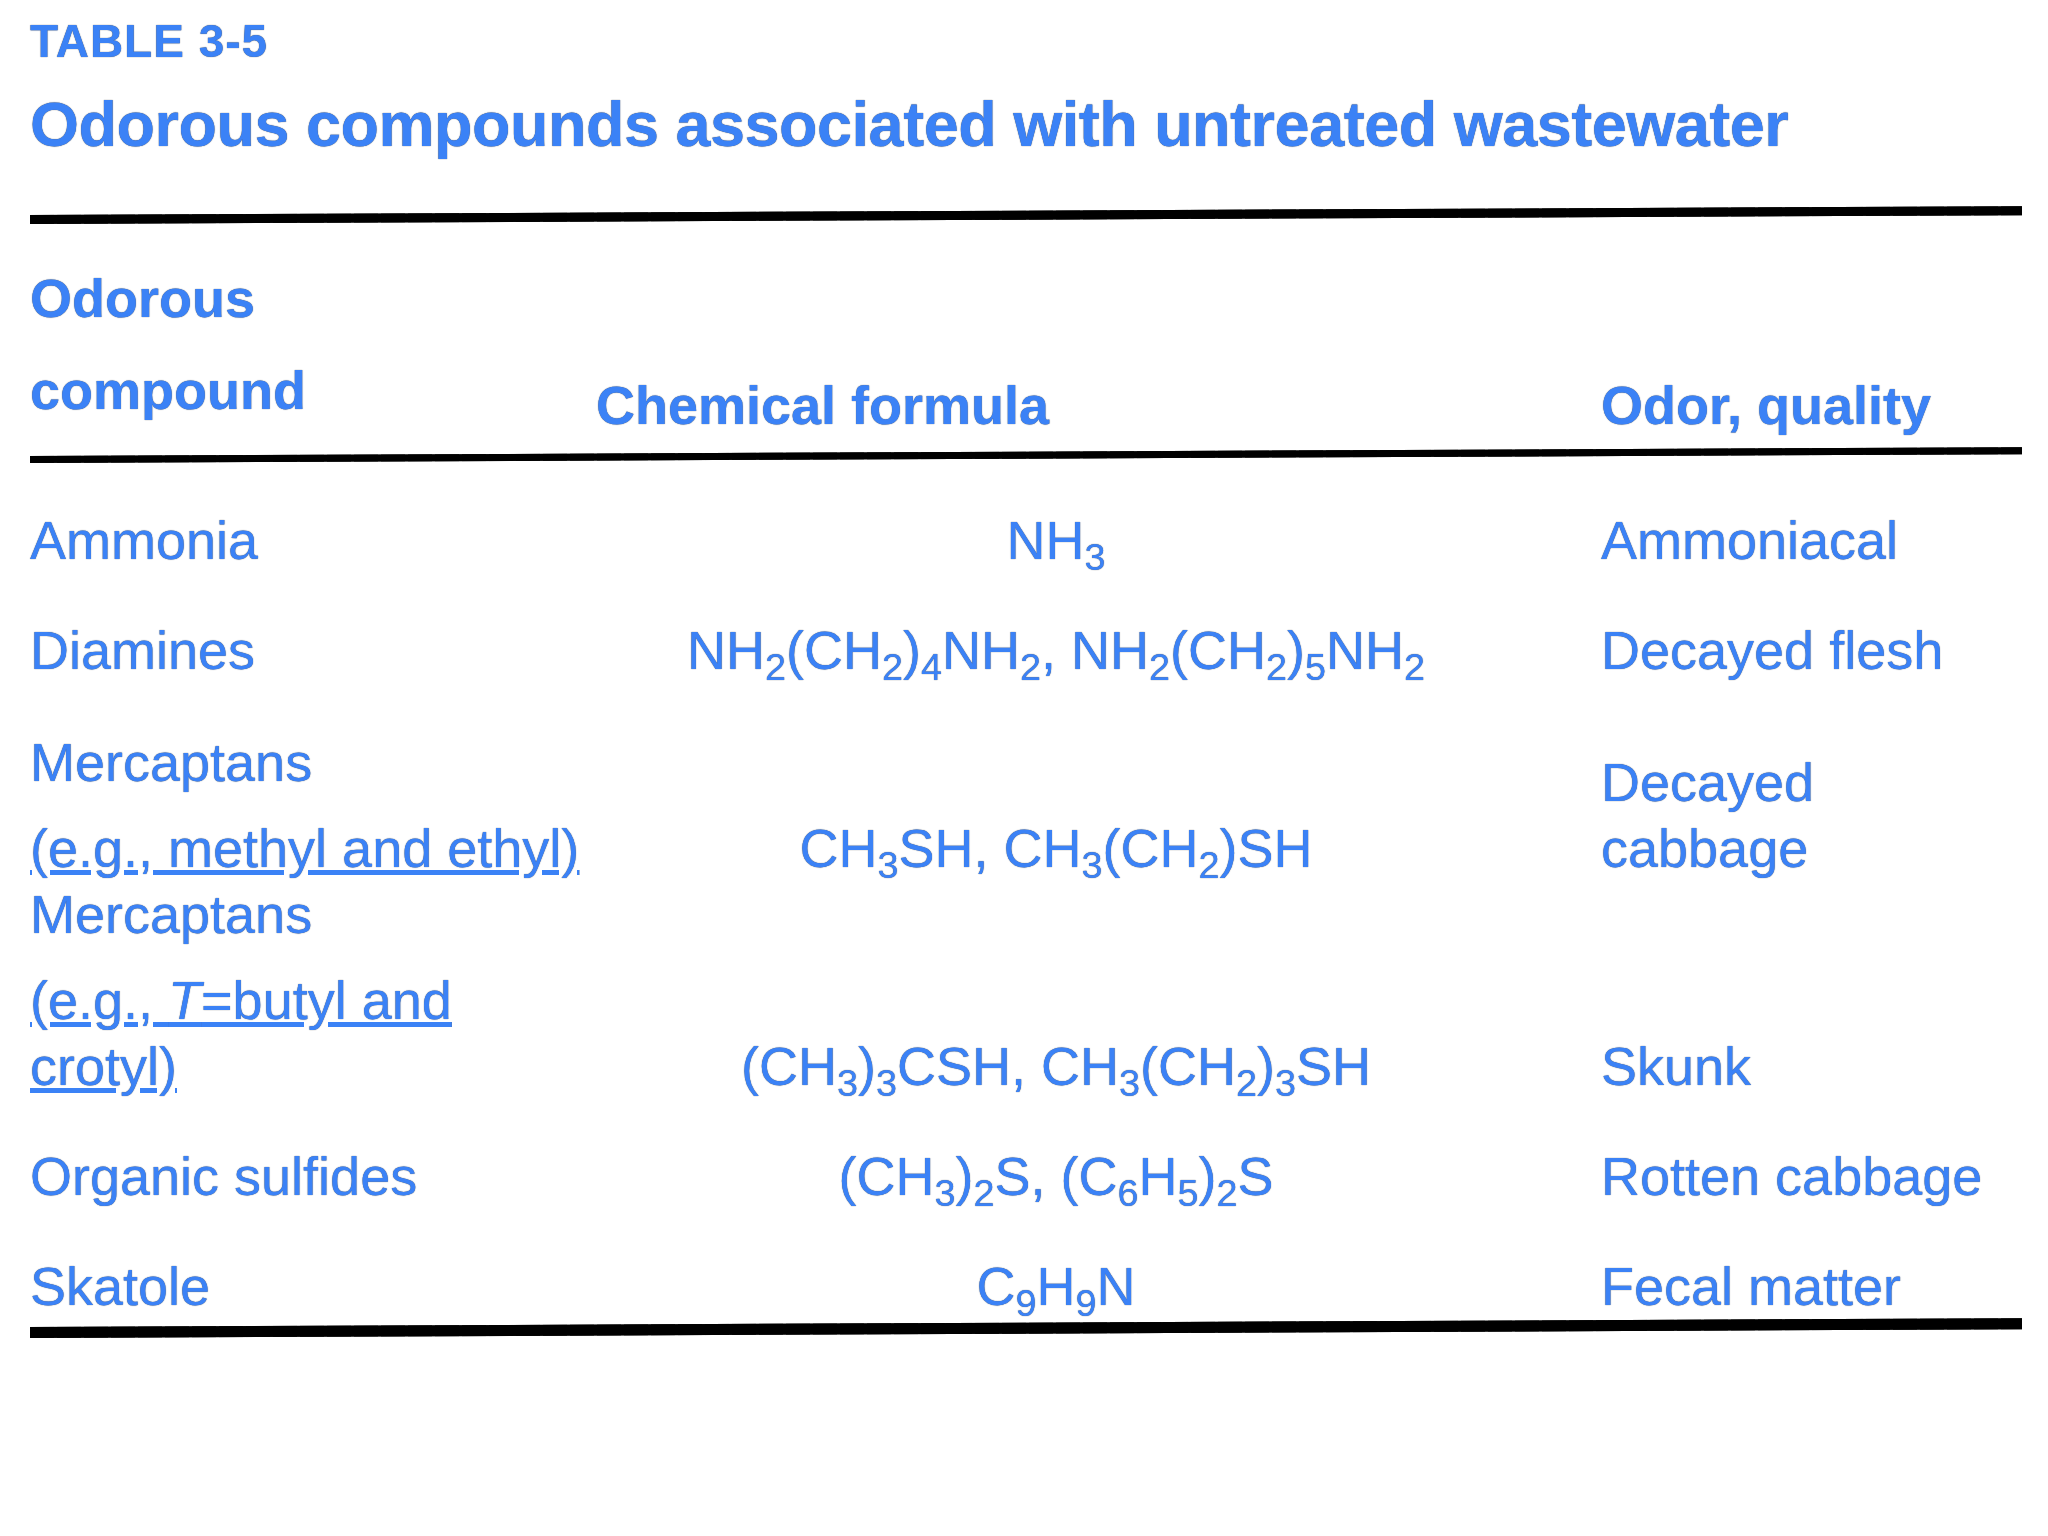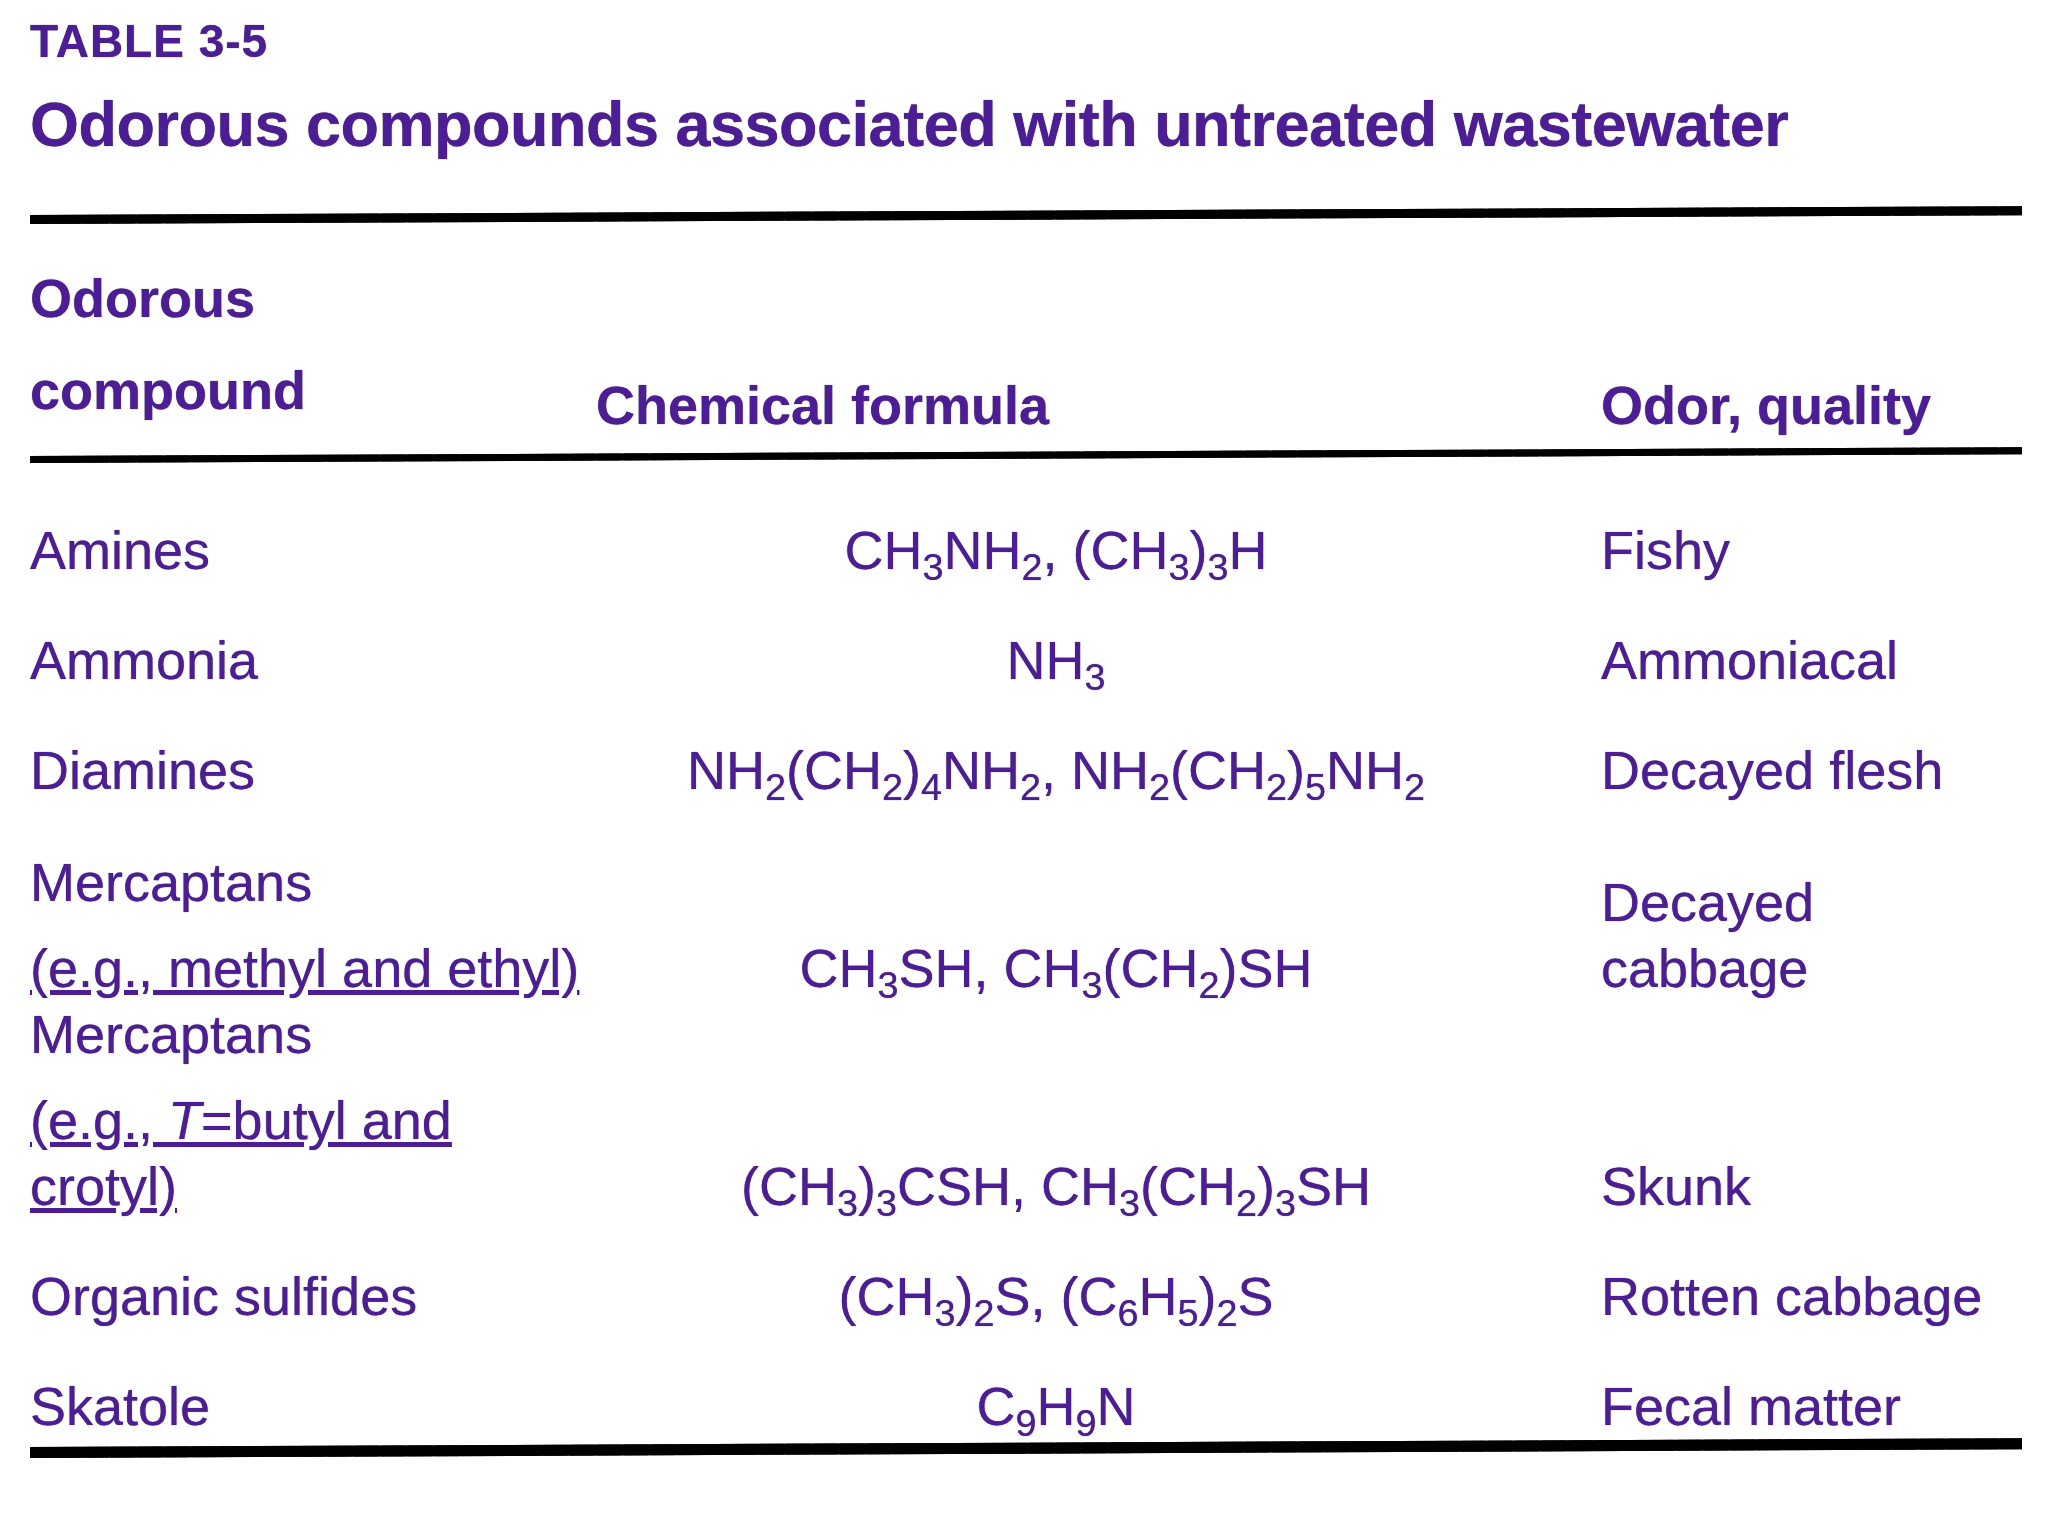--- a/index.html
+++ b/index.html
@@ -3,21 +3,21 @@
 <meta charset="utf-8">
 <style>
   html, body { margin: 0; padding: 0; background: #ffffff; }
   .sheet {
     position: relative;
     width: 2048px;
     height: 1536px;
     box-sizing: border-box;
     padding: 14px 20px 0 30px;
     background: #ffffff;
-    color: #4c1d95;
+    color: #3b82f6;
     font-family: "Liberation Sans", sans-serif;
     overflow: hidden;
   }
   .table-label {
     font-size: 46px;
     font-weight: 700;
     letter-spacing: 1px;
     line-height: 54px;
     text-shadow: 0 0 1px rgba(0,0,0,.8);
   }
@@ -110,25 +110,20 @@
 
   <div class="rule rule-mid"></div>
 
   <table>
     <colgroup>
         <col class="c1">
         <col class="c2">
         <col class="c3">
       </colgroup>
     <tbody>
-      <tr class="first">
-        <td class="c1">Amines</td>
-        <td class="c2">CH<sub>3</sub>NH<sub>2</sub>, (CH<sub>3</sub>)<sub>3</sub>H</td>
-        <td class="c3">Fishy</td>
-      </tr>
       <tr class="single">
         <td class="c1">Ammonia</td>
         <td class="c2">NH<sub>3</sub></td>
         <td class="c3">Ammoniacal</td>
       </tr>
       <tr class="single">
         <td class="c1">Diamines</td>
         <td class="c2">NH<sub>2</sub>(CH<sub>2</sub>)<sub>4</sub>NH<sub>2</sub>, NH<sub>2</sub>(CH<sub>2</sub>)<sub>5</sub>NH<sub>2</sub></td>
         <td class="c3">Decayed flesh</td>
       </tr>

